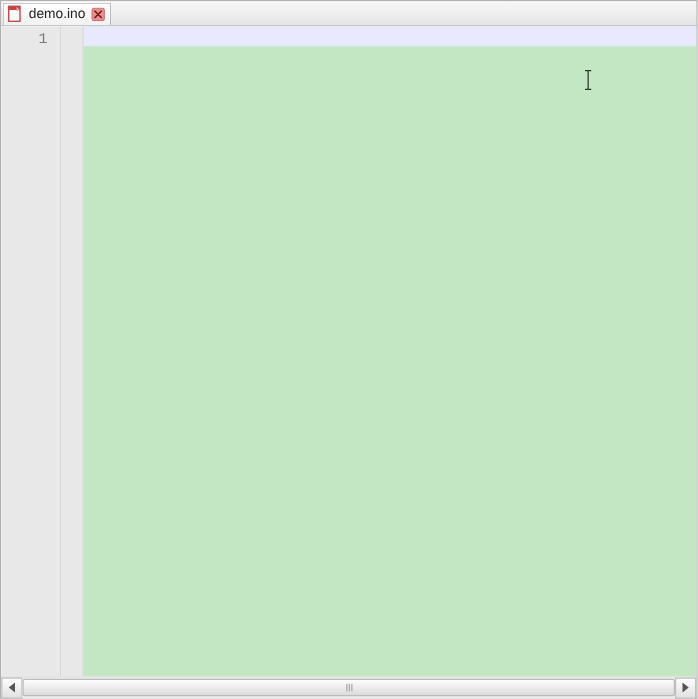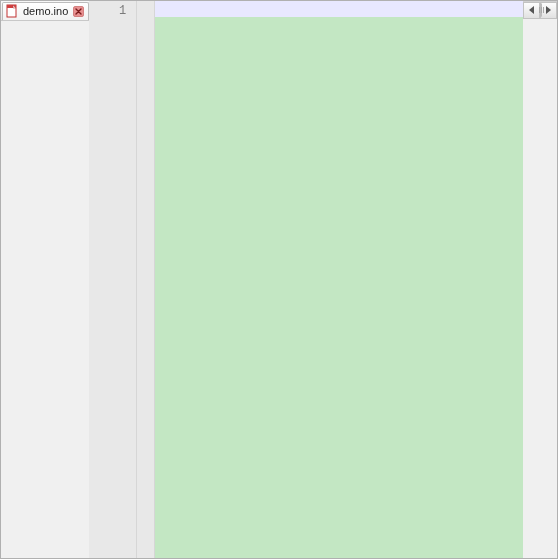--- a/index.html
+++ b/index.html
@@ -8,21 +8,21 @@
       height: 559px;
       font-family: "Segoe UI", Tahoma, sans-serif;
       font-size: 12px;
       background: #e8e8e8;
       overflow: hidden;
     }
     .window {
       width: 558px;
       height: 559px;
       display: flex;
-      flex-direction: row;
+      flex-direction: column;
       border: 1px solid #b0b0b0;
       background: #f0f0f0;
     }
     .tabbar {
       height: 20px;
       background: linear-gradient(to bottom, #f8f8f8, #e4e4e4);
       display: flex;
       align-items: center;
       border-bottom: 1px solid #c8c8c8;
       padding-left: 1px;

